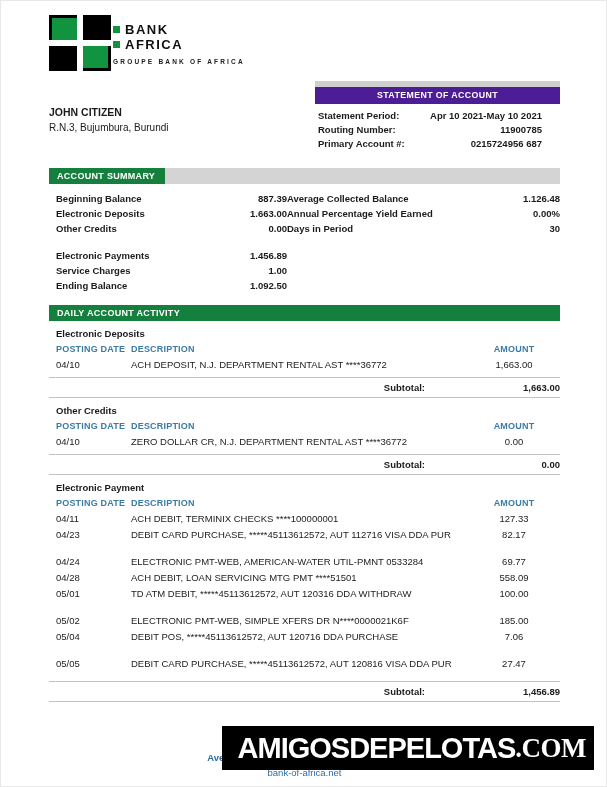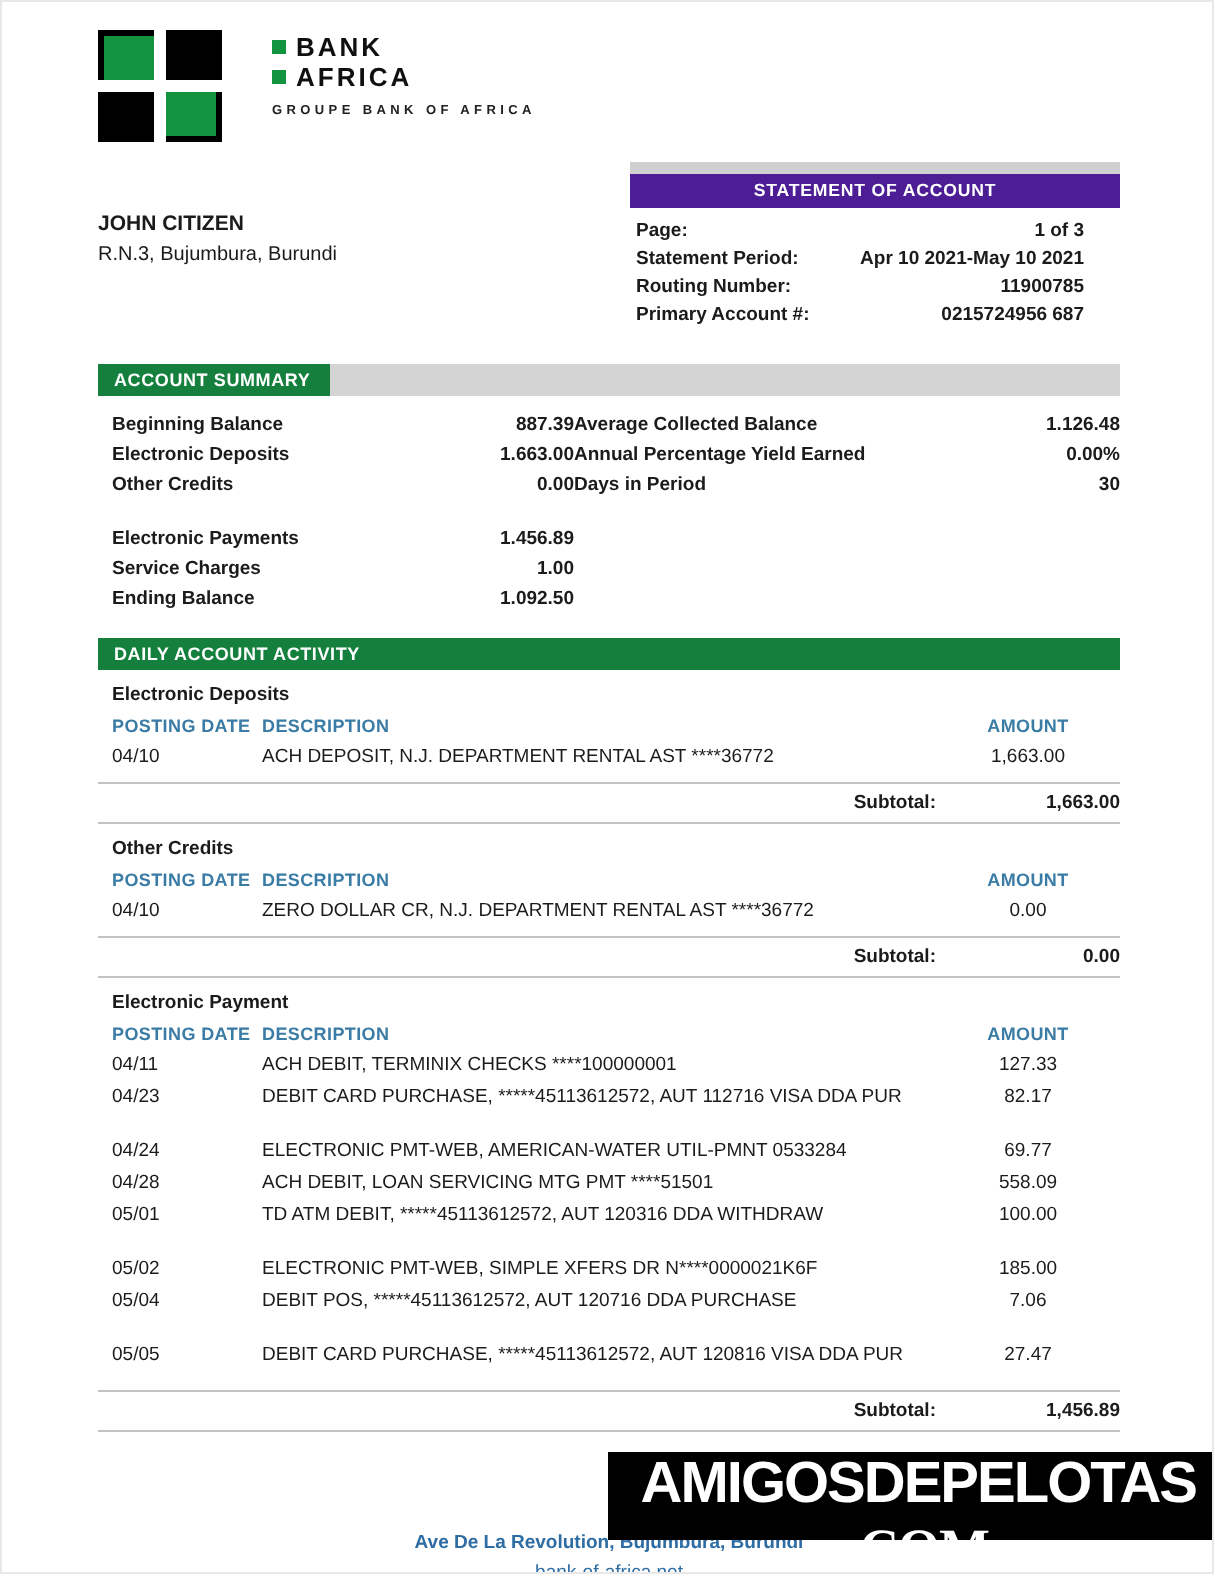--- a/index.html
+++ b/index.html
@@ -9,21 +9,21 @@
     background:#ffffff;
     color:#1b1b1b;
     position:relative;
     border:1px solid #e8e8e8;
     overflow:hidden;
   }
   .page { padding:14px 46px 0 48px; }
 
   
   .logo-row { display:flex; align-items:flex-start; }
-  .logo-block { display:flex; gap:25px; }
+  .logo-block { display:flex; gap:2px;align-items:center; }
   .logo-mark { width:62px; height:56px; }
   .logo-text { display:flex; flex-direction:column; padding-top:1px; }
   .brand-word { display:flex; align-items:center; gap:5px; font-weight:bold; font-size:13px; letter-spacing:1.5px; line-height:15px; color:#101010; }
   .green-sq { width:7px; height:7px; background:#12933f; flex:none; }
   .brand-subtitle { font-size:6.5px; letter-spacing:2.2px; margin-top:6px; color:#202020; font-weight:bold; }
 
   
   .info-row { display:flex; margin-top:10px; }
   .customer { padding-top:24px; font-size:10px; line-height:15px; }
   .customer .name { font-weight:bold; font-size:10.5px; }
@@ -49,30 +49,30 @@
 
   
   .activity-section { margin-top:7px; }
   .sec-title { font-size:9.5px; font-weight:bold; padding-left:7px; margin-top:4px; }
   .cols { display:flex; font-size:9px; font-weight:bold; color:#3a7ca5; letter-spacing:.2px; margin-top:3px; padding:2px 0; }
   .c-date { width:82px; padding-left:7px; flex:none; }
   .c-desc { flex:1; }
   .c-amt  { width:92px; text-align:center; flex:none; }
   .trow { display:flex; font-size:9.5px; padding:2.5px 0; }
   .trow.gap-above { margin-top:11px; }
-  .subtotal-row { display:flex; justify-content:flex-end; align-items:center; font-size:9.5px; border-top:1px solid #c2c2c2; border-bottom:1px solid #c2c2c2; padding:4px 0; margin-top:5px; }
+  .subtotal-row { display:flex; justify-content:flex-end; align-items:center; font-size:9.5px; border-top:1px solid #c2c2c2; border-bottom:1px solid #c2c2c2; padding:4px 0; margin-top:5px;gap:43px; }
   .sub-label { font-weight:bold; }
   .sub-amt { width:92px; text-align:right; font-weight:bold; }
 
   
   .footer { margin-top:48px; text-align:center; color:#2e6da4; font-size:9.5px; line-height:15px; }
   .footer .addr { font-weight:bold; }
 
   
-  .watermark { position:absolute; right:0; bottom:16px; background:#000; color:#fff; height:44px; display:flex; align-items:center; padding:0 8px 0 16px;flex-direction:column; }
+  .watermark { position:absolute; right:12px; bottom:16px; background:#000; color:#fff; height:44px; display:flex; align-items:center; padding:0 8px 0 16px; }
   .wm-main { font-size:29px; font-weight:800; letter-spacing:-1px; font-family:"Liberation Sans", sans-serif; }
   .wm-suffix { font-size:27px; font-weight:bold; font-family:"Liberation Serif", serif; letter-spacing:-.5px; }
 </style>
 </head>
 <body>
 
 <div class="page">
 
   <div class="logo-row">
     <div class="logo-block">
@@ -101,24 +101,20 @@
   <div class="info-row">
     <div class="customer">
       <div class="name">JOHN CITIZEN</div>
       <div>R.N.3, Bujumbura, Burundi</div>
     </div>
     <div class="statement-block">
       <div class="gray-strip"></div>
       <div class="statement-bar">STATEMENT OF ACCOUNT</div>
       <div class="statement-fields">
         <div class="sfield">
-          <span>Page:</span>
-          <span class="val">1 of 3</span>
-        </div>
-        <div class="sfield">
           <span>Statement Period:</span>
           <span class="val">Apr 10 2021-May 10 2021</span>
         </div>
         <div class="sfield">
           <span>Routing Number:</span>
           <span class="val">11900785</span>
         </div>
         <div class="sfield">
           <span>Primary Account #:</span>
           <span class="val">0215724956 687</span>

